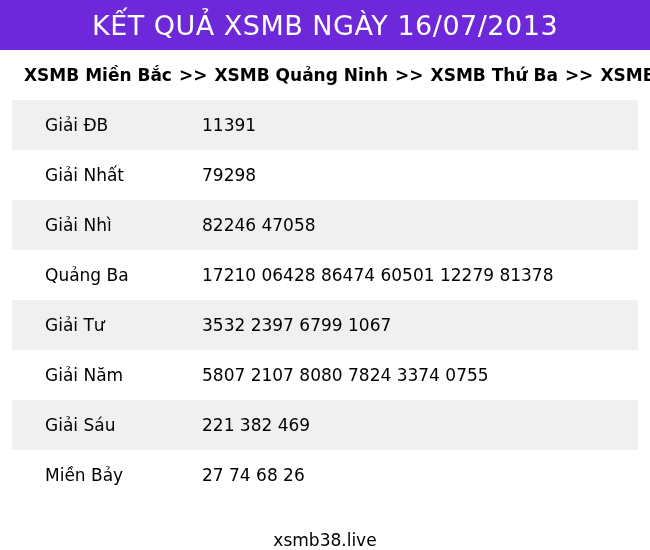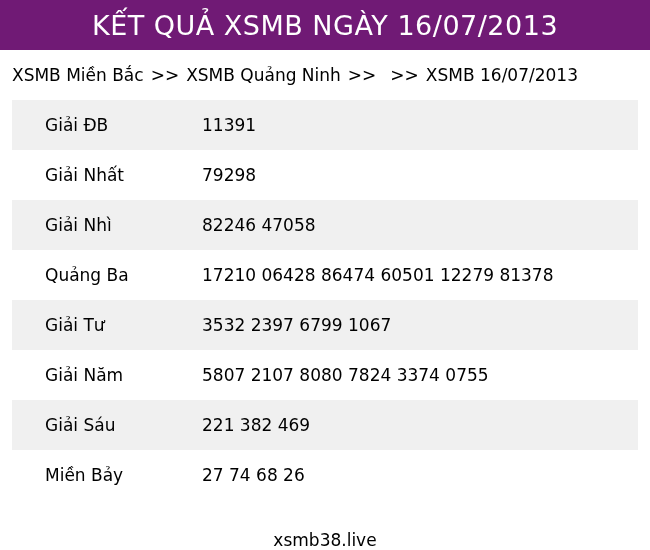--- a/index.html
+++ b/index.html
@@ -5,36 +5,37 @@
   * { margin: 0; padding: 0; box-sizing: border-box; }
   html, body {
     width: 650px; height: 550px;
     background: #ffffff;
     font-family: "DejaVu Sans", sans-serif;
     color: #000000;
     overflow: hidden;
   }
   .header {
     width: 650px; height: 50px;
-    background: #701a75;
+    background: #6d28d9;
     display: flex; align-items: center; justify-content: center;
   }
   .header h1 {
     color: #ffffff;
     font-size: 27px;
     font-weight: normal;
     letter-spacing: 0.5px;
     white-space: nowrap;
   }
   .breadcrumb {
     height: 50px;
     display: flex; align-items: center;
-    padding-left: 12px;
+    padding-left: 24px;
     font-size: 17px;
     white-space: nowrap;
+    font-weight: bold;
   }
   .breadcrumb .crumb { cursor: pointer; }
   .breadcrumb .sep { margin: 0 7px; }
   .results {
     margin: 0 12px;
     width: 626px;
   }
   .result-row {
     height: 50px;
     display: flex; align-items: center;
@@ -61,20 +62,21 @@
 
 <div class="header">
   <h1>KẾT QUẢ XSMB NGÀY 16/07/2013</h1>
 </div>
 
 <div class="breadcrumb">
     <span class="crumb">XSMB Miền Bắc</span>
     <span class="sep">&gt;&gt;</span>
     <span class="crumb">XSMB Quảng Ninh</span>
     <span class="sep">&gt;&gt;</span>
+    <span class="crumb">XSMB Thứ Ba</span>
     <span class="sep">&gt;&gt;</span>
     <span class="crumb">XSMB 16/07/2013</span>
   </div>
 
 <div class="results">
     <div class="result-row">
       <div class="prize-label">Giải ĐB</div>
       <div class="prize-numbers">11391</div>
     </div>
     <div class="result-row">

